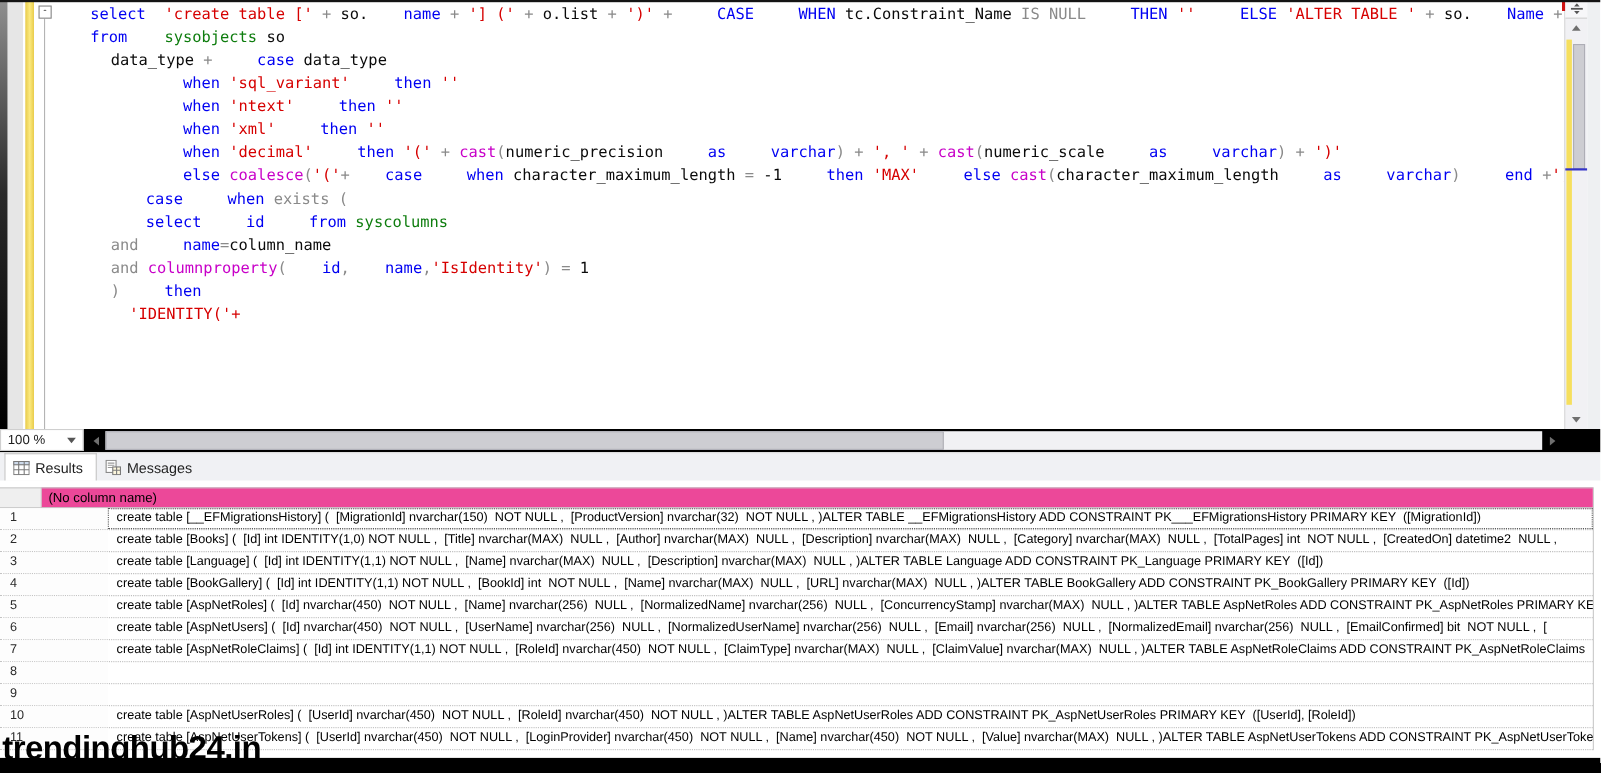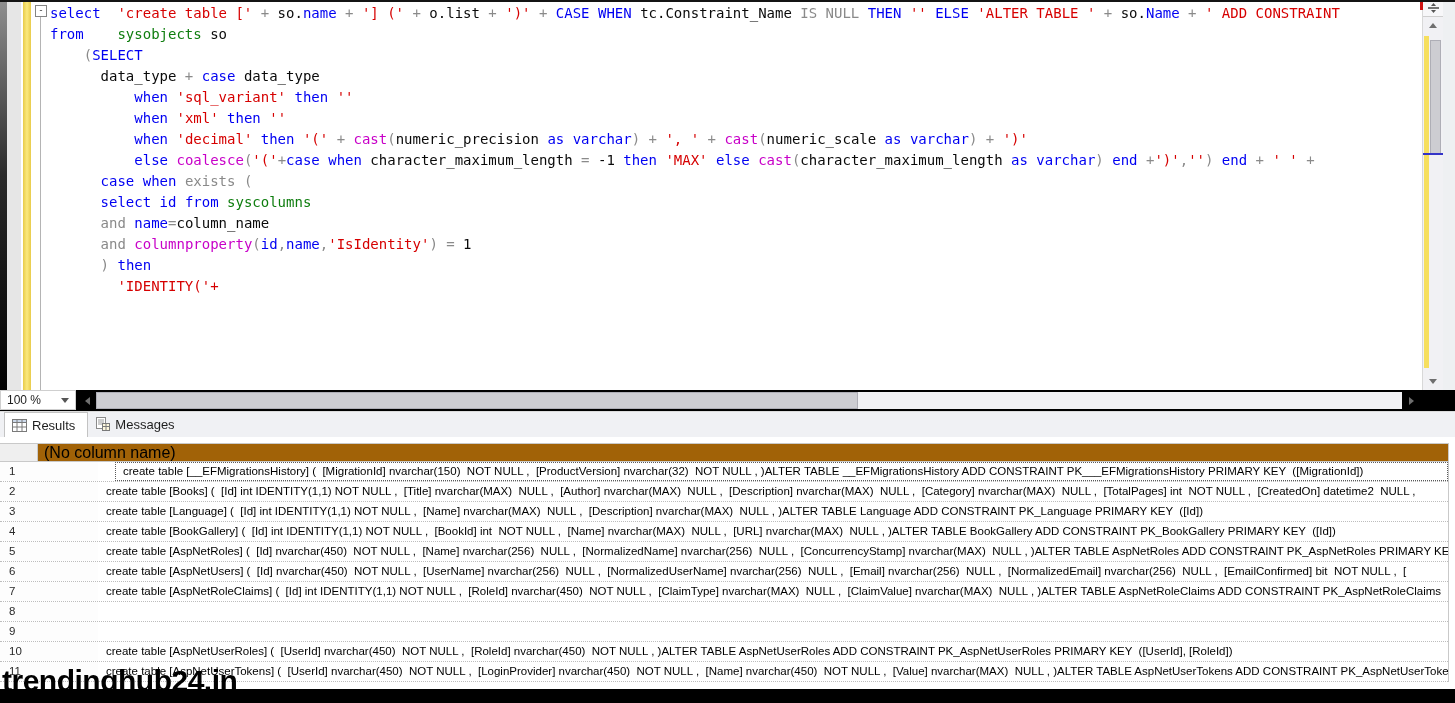--- a/index.html
+++ b/index.html
@@ -13,21 +13,21 @@
   .edge-strip{position:absolute;left:0;top:0;width:7px;height:390px;background:linear-gradient(#8f8f8f,#2a2a2a 45%,#000);}
   .ind-margin{position:absolute;left:7px;top:0;width:14px;height:390px;background:#e6e6e6;}
   .gap-margin{position:absolute;left:21px;top:0;width:2px;height:390px;background:#fff;}
   .change-bar{position:absolute;left:23px;top:0;width:8px;height:390px;background:linear-gradient(90deg,#e8cb4a,#fbe97e 50%,#e8cb4a);}
   .code-area{position:absolute;left:31px;top:0;right:34px;height:390px;overflow:hidden;background:#fff;}
   .fold-box{position:absolute;left:4px;top:5px;width:10px;height:10px;border:1px solid #848484;background:#fff;
     font:9px/9px "DejaVu Sans Mono",monospace;text-align:center;color:#333;z-index:5;}
   .fold-line{position:absolute;left:9px;top:16px;bottom:0;width:0;border-left:1px solid #b4b4b4;}
   #code-lines{position:absolute;left:0;top:0;right:0;bottom:0;padding:3px 0 0 19px;}
   .code-line{white-space:pre;font-family:"DejaVu Sans Mono",monospace;font-size:14px;line-height:21px;height:21px;}
-  .tok-k{color:#0000f2;} .tok-s{color:#d60000;} .tok-g{color:#8a8a8a;}
+  .tok-k{color:#0000f2;margin-left:32px;} .tok-s{color:#d60000;} .tok-g{color:#8a8a8a;}
   .tok-m{color:#c800c8;} .tok-t{color:#0e7d0e;} .tok-p{color:#0a0a0a;}
 
   
   .vscroll{position:absolute;left:1422px;top:0;width:20px;height:390px;background:#f1f1f4;border-left:1px solid #d8d8d8;}
   .vscroll .splitter{position:absolute;left:0;top:0;right:0;height:16px;background:#f7f7f9;border-bottom:1px solid #cfcfcf;
     display:flex;align-items:center;justify-content:center;}
   .vscroll .arrow{position:absolute;left:0;right:0;height:16px;display:flex;align-items:center;justify-content:center;}
   .vscroll .arrow.up{top:17px;} .vscroll .arrow.down{bottom:1px;}
   .tri-up{width:0;height:0;border-left:4px solid transparent;border-right:4px solid transparent;border-bottom:5px solid #6f6f6f;}
   .tri-down{width:0;height:0;border-left:4px solid transparent;border-right:4px solid transparent;border-top:5px solid #6f6f6f;}
@@ -46,36 +46,36 @@
     box-sizing:border-box;font-size:12px;color:#1c1c1c;display:flex;align-items:center;}
   .zoom-select .zval{padding-left:6px;flex:1;}
   .dd-arrow{width:0;height:0;border-left:4px solid transparent;border-right:4px solid transparent;border-top:5px solid #555;margin-right:6px;}
   .h-arrow{position:absolute;top:2px;width:17px;height:17px;display:flex;align-items:center;justify-content:center;}
   .h-arrow.left{left:79px;} .h-arrow.right{left:1403px;}
   .h-track{position:absolute;left:96px;top:2px;width:1306px;height:17px;background:#f1f1f4;}
   .h-thumb{position:absolute;left:0;top:0;width:760px;height:15px;background:#cdcdd2;border:1px solid #aeaeb6;}
 
   
   .results-tabs{position:absolute;left:0;top:411px;width:1455px;height:26px;background:#f0f1f4;border-top:1px solid #dcdcdc;
-    display:flex;padding-left:4px;box-sizing:border-box;}
+    display:flex;align-items:flex-end;padding-left:4px;box-sizing:border-box;}
   .rtab{height:24px;display:flex;align-items:center;gap:5px;padding:0 12px 0 7px;font-size:13px;color:#1e1e1e;}
   .rtab.active{background:#fff;border:1px solid #c3c3c3;border-bottom:none;}
   .rtab .ticon{display:flex;align-items:center;}
 
   
   .results-area{position:absolute;left:0;top:437px;width:1455px;height:252px;background:#fff;overflow:hidden;}
   .grid-wrap{position:absolute;left:0;top:6px;width:1448px;border-right:1px solid #c9c9c9;}
   .grid-header{display:flex;height:19px;}
   .corner-cell{width:38px;background:#efefef;border:1px solid #c9c9c9;border-left:none;box-sizing:border-box;}
-  .col-head{flex:1;background:#a16207;border-top:1px solid #c9c9c9;border-bottom:1px solid #c9c9c9;
-    font-size:16px;line-height:17px;padding-left:6px;color:#000;}
+  .col-head{flex:1;background:#ec4899;border-top:1px solid #c9c9c9;border-bottom:1px solid #c9c9c9;
+    font-size:12px;line-height:17px;padding-left:6px;color:#000;}
   .grid-row{display:flex;height:20px;border-bottom:1px dotted #bdbdbd;box-sizing:border-box;}
   .row-num{width:98px;padding-left:9px;box-sizing:border-box;font-size:11.5px;line-height:19px;color:#2a2a2a;background:#fdfdfd;}
   .row-cell{flex:1;font-size:11.5px;line-height:19px;color:#000;white-space:pre;overflow:hidden;padding-left:8px;}
-  .grid-row.selected .row-cell{outline:1px dotted #5a5a5a;outline-offset:-1px;margin-left:17px;}
+  .grid-row.selected .row-cell{outline:1px dotted #5a5a5a;outline-offset:-1px;}
 
   .watermark{position:absolute;left:2px;top:227px;font-size:30px;font-weight:800;letter-spacing:-0.5px;color:#000;z-index:4;}
   .bottom-black{position:absolute;left:0;top:689px;width:1455px;height:14px;background:#000;z-index:5;}
 </style>
 </head>
 <body>
 
 <div class="top-edge"></div>
 
 <div class="editor">
@@ -83,23 +83,23 @@
   <div class="ind-margin"></div>
   <div class="gap-margin"></div>
   <div class="change-bar"></div>
 
   <div class="code-area">
     <div class="fold-box">-</div>
     <div class="fold-line"></div>
     <div id="code-lines">
         <div class="code-line"><span class="tok-k">select</span><span class="tok-p">  </span><span class="tok-s">'create table ['</span><span class="tok-g"> + </span><span class="tok-p">so.</span><span class="tok-k">name</span><span class="tok-g"> + </span><span class="tok-s">'] ('</span><span class="tok-g"> + </span><span class="tok-p">o.list</span><span class="tok-g"> + </span><span class="tok-s">')'</span><span class="tok-g"> + </span><span class="tok-k">CASE</span><span class="tok-p"> </span><span class="tok-k">WHEN</span><span class="tok-p"> tc.Constraint_Name </span><span class="tok-g">IS NULL</span><span class="tok-p"> </span><span class="tok-k">THEN</span><span class="tok-p"> </span><span class="tok-s">''</span><span class="tok-p"> </span><span class="tok-k">ELSE</span><span class="tok-p"> </span><span class="tok-s">'ALTER TABLE '</span><span class="tok-g"> + </span><span class="tok-p">so.</span><span class="tok-k">Name</span><span class="tok-g"> + </span><span class="tok-s">' ADD CONSTRAINT</span></div>
         <div class="code-line"><span class="tok-k">from</span><span class="tok-p">    </span><span class="tok-t">sysobjects</span><span class="tok-p"> so</span></div>
-        <div class="code-line"><span class="tok-p">    </span><span class="tok-g">(</span><span class="tok-k">SELECT</span></div>
         <div class="code-line"><span class="tok-p">      data_type </span><span class="tok-g">+</span><span class="tok-p"> </span><span class="tok-k">case</span><span class="tok-p"> data_type</span></div>
         <div class="code-line"><span class="tok-p">          </span><span class="tok-k">when</span><span class="tok-p"> </span><span class="tok-s">'sql_variant'</span><span class="tok-p"> </span><span class="tok-k">then</span><span class="tok-p"> </span><span class="tok-s">''</span></div>
+        <div class="code-line"><span class="tok-p">          </span><span class="tok-k">when</span><span class="tok-p"> </span><span class="tok-s">'ntext'</span><span class="tok-p"> </span><span class="tok-k">then</span><span class="tok-p"> </span><span class="tok-s">''</span></div>
         <div class="code-line"><span class="tok-p">          </span><span class="tok-k">when</span><span class="tok-p"> </span><span class="tok-s">'xml'</span><span class="tok-p"> </span><span class="tok-k">then</span><span class="tok-p"> </span><span class="tok-s">''</span></div>
         <div class="code-line"><span class="tok-p">          </span><span class="tok-k">when</span><span class="tok-p"> </span><span class="tok-s">'decimal'</span><span class="tok-p"> </span><span class="tok-k">then</span><span class="tok-p"> </span><span class="tok-s">'('</span><span class="tok-g"> + </span><span class="tok-m">cast</span><span class="tok-g">(</span><span class="tok-p">numeric_precision </span><span class="tok-k">as</span><span class="tok-p"> </span><span class="tok-k">varchar</span><span class="tok-g">)</span><span class="tok-g"> + </span><span class="tok-s">', '</span><span class="tok-g"> + </span><span class="tok-m">cast</span><span class="tok-g">(</span><span class="tok-p">numeric_scale </span><span class="tok-k">as</span><span class="tok-p"> </span><span class="tok-k">varchar</span><span class="tok-g">)</span><span class="tok-g"> + </span><span class="tok-s">')'</span></div>
         <div class="code-line"><span class="tok-p">          </span><span class="tok-k">else</span><span class="tok-p"> </span><span class="tok-m">coalesce</span><span class="tok-g">(</span><span class="tok-s">'('</span><span class="tok-g">+</span><span class="tok-k">case</span><span class="tok-p"> </span><span class="tok-k">when</span><span class="tok-p"> character_maximum_length </span><span class="tok-g">=</span><span class="tok-p"> -1 </span><span class="tok-k">then</span><span class="tok-p"> </span><span class="tok-s">'MAX'</span><span class="tok-p"> </span><span class="tok-k">else</span><span class="tok-p"> </span><span class="tok-m">cast</span><span class="tok-g">(</span><span class="tok-p">character_maximum_length </span><span class="tok-k">as</span><span class="tok-p"> </span><span class="tok-k">varchar</span><span class="tok-g">)</span><span class="tok-p"> </span><span class="tok-k">end</span><span class="tok-p"> </span><span class="tok-g">+</span><span class="tok-s">')'</span><span class="tok-g">,</span><span class="tok-s">''</span><span class="tok-g">)</span><span class="tok-p"> </span><span class="tok-k">end</span><span class="tok-g"> + </span><span class="tok-s">' '</span><span class="tok-g"> +</span></div>
         <div class="code-line"><span class="tok-p">      </span><span class="tok-k">case</span><span class="tok-p"> </span><span class="tok-k">when</span><span class="tok-p"> </span><span class="tok-g">exists (</span></div>
         <div class="code-line"><span class="tok-p">      </span><span class="tok-k">select</span><span class="tok-p"> </span><span class="tok-k">id</span><span class="tok-p"> </span><span class="tok-k">from</span><span class="tok-p"> </span><span class="tok-t">syscolumns</span></div>
         <div class="code-line"><span class="tok-p">      </span><span class="tok-g">and</span><span class="tok-p"> </span><span class="tok-k">name</span><span class="tok-g">=</span><span class="tok-p">column_name</span></div>
         <div class="code-line"><span class="tok-p">      </span><span class="tok-g">and</span><span class="tok-p"> </span><span class="tok-m">columnproperty</span><span class="tok-g">(</span><span class="tok-k">id</span><span class="tok-g">,</span><span class="tok-k">name</span><span class="tok-g">,</span><span class="tok-s">'IsIdentity'</span><span class="tok-g">)</span><span class="tok-p"> </span><span class="tok-g">=</span><span class="tok-p"> 1</span></div>
         <div class="code-line"><span class="tok-p">      </span><span class="tok-g">)</span><span class="tok-p"> </span><span class="tok-k">then</span></div>
         <div class="code-line"><span class="tok-p">        </span><span class="tok-s">'IDENTITY('+</span></div>
       </div>
@@ -180,21 +180,21 @@
       <div class="corner-cell"></div>
       <div class="col-head">(No column name)</div>
     </div>
     <div id="grid-rows">
         <div class="grid-row selected">
           <div class="row-num">1</div>
           <div class="row-cell">create table [__EFMigrationsHistory] (  [MigrationId] nvarchar(150)  NOT NULL ,  [ProductVersion] nvarchar(32)  NOT NULL , )ALTER TABLE __EFMigrationsHistory ADD CONSTRAINT PK___EFMigrationsHistory PRIMARY KEY  ([MigrationId])</div>
         </div>
         <div class="grid-row">
           <div class="row-num">2</div>
-          <div class="row-cell">create table [Books] (  [Id] int IDENTITY(1,1) NOT NULL ,  [Title] nvarchar(MAX)  NULL ,  [Author] nvarchar(MAX)  NULL ,  [Description] nvarchar(MAX)  NULL ,  [Category] nvarchar(MAX)  NULL ,  [TotalPages] int  NOT NULL ,  [CreatedOn] datetime2  NULL ,</div>
+          <div class="row-cell">create table [Books] (  [Id] int IDENTITY(1,0) NOT NULL ,  [Title] nvarchar(MAX)  NULL ,  [Author] nvarchar(MAX)  NULL ,  [Description] nvarchar(MAX)  NULL ,  [Category] nvarchar(MAX)  NULL ,  [TotalPages] int  NOT NULL ,  [CreatedOn] datetime2  NULL ,</div>
         </div>
         <div class="grid-row">
           <div class="row-num">3</div>
           <div class="row-cell">create table [Language] (  [Id] int IDENTITY(1,1) NOT NULL ,  [Name] nvarchar(MAX)  NULL ,  [Description] nvarchar(MAX)  NULL , )ALTER TABLE Language ADD CONSTRAINT PK_Language PRIMARY KEY  ([Id])</div>
         </div>
         <div class="grid-row">
           <div class="row-num">4</div>
           <div class="row-cell">create table [BookGallery] (  [Id] int IDENTITY(1,1) NOT NULL ,  [BookId] int  NOT NULL ,  [Name] nvarchar(MAX)  NULL ,  [URL] nvarchar(MAX)  NULL , )ALTER TABLE BookGallery ADD CONSTRAINT PK_BookGallery PRIMARY KEY  ([Id])</div>
         </div>
         <div class="grid-row">

